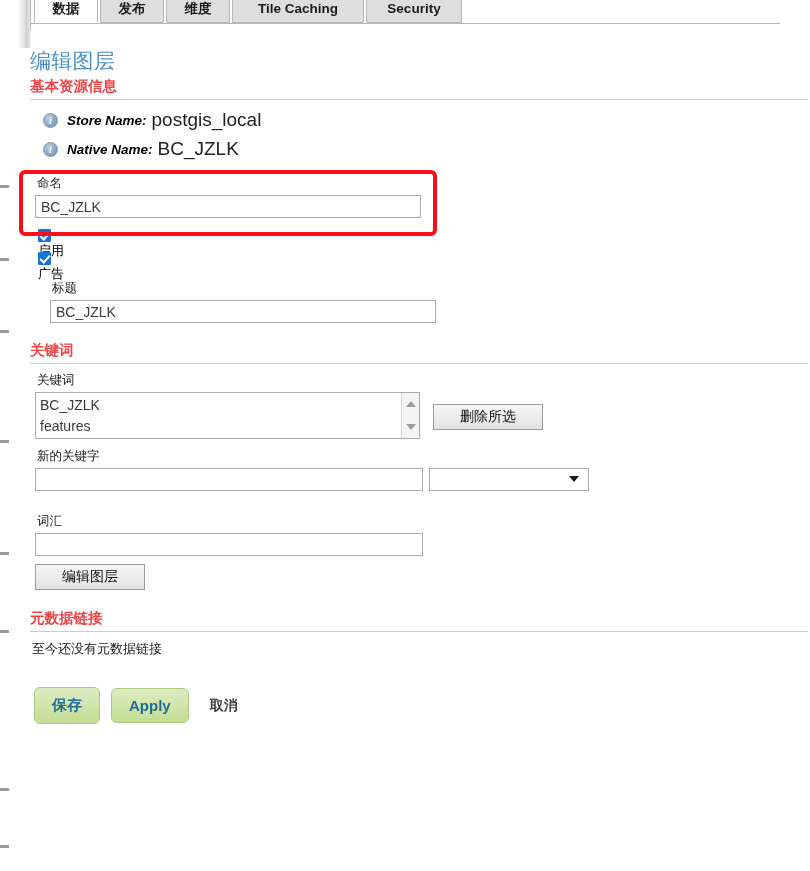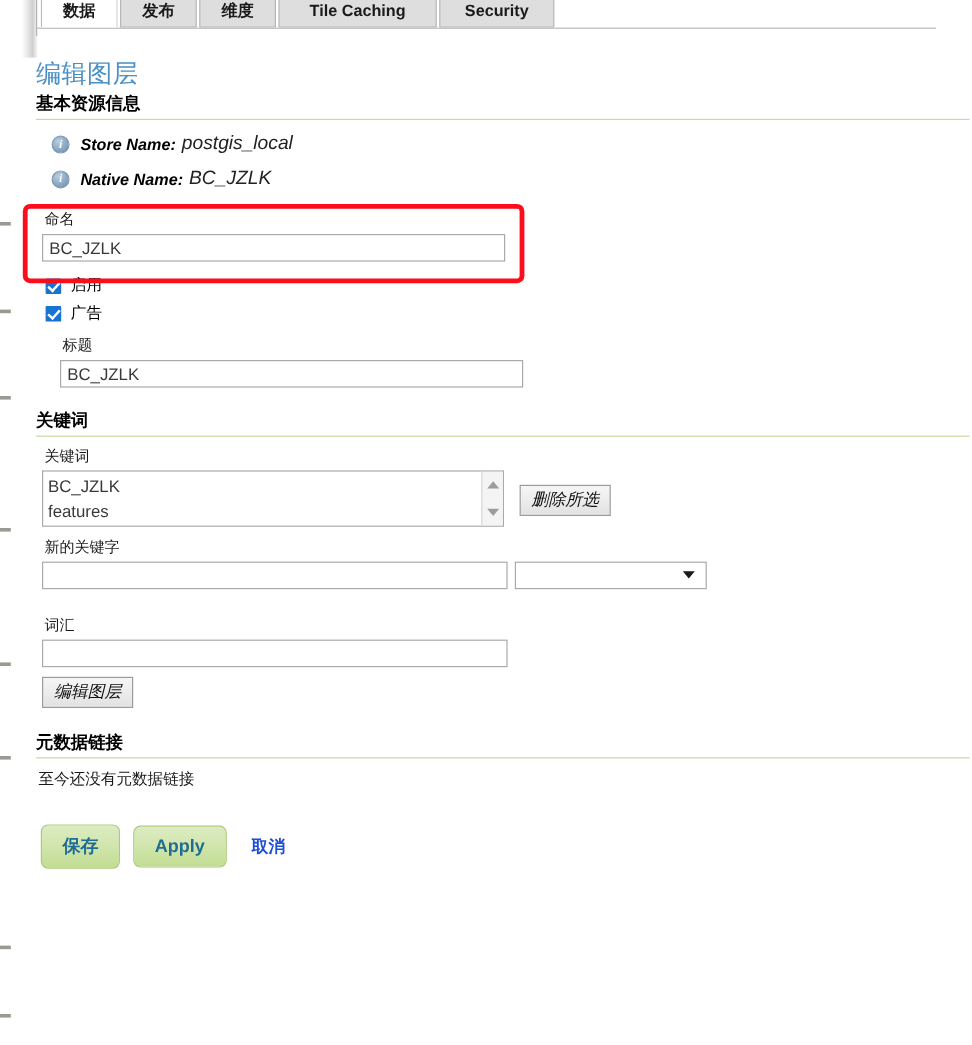--- a/index.html
+++ b/index.html
@@ -99,21 +99,21 @@
     font-size: 21px;
     font-weight: normal;
     margin: 23px 0 0 0;
     padding: 0;
     letter-spacing: 0.3px;
   }
 
   .section-head {
     font-size: 14.5px;
     font-weight: bold;
-    color: #000000;
+    color: #ef4444;
     margin: 2px 0 0 0;
     padding: 0 0 3px 0;
   }
   .section-rule {
     border: 0;
     border-top: 1px solid #c6daa5;
     margin: 0 0 0 0;
     width: 778px;
   }
 
@@ -139,22 +139,21 @@
     flex: none;
     font-family: "Liberation Serif", serif;
   }
   .info-label {
     font-weight: bold;
     font-style: italic;
     font-size: 13.5px;
     margin-right: 5px;
   }
   .info-value {
-    font-style: italic;
-    font-size: 16px;
+    font-size: 19px;
     color: #222;
   }
 
   .field-label {
     font-size: 12.5px;
     color: #1a1a1a;
     margin: 0 0 3px 2px;
   }
 
   input[type="text"].txt {
@@ -164,23 +163,23 @@
     background: #ffffff;
     font-family: "Liberation Sans", sans-serif;
     font-size: 14px;
     color: #3a3a3a;
     padding: 1px 5px;
     outline: none;
   }
 
   .chk-row {
     display: flex;
-    align-items: center;
     margin: 0 0 5px 8px;
     height: 18px;
+    flex-direction: column;
   }
   .chk {
     width: 13px; height: 13px;
     background: #1673d2;
     border: 1px solid #1673d2;
     box-sizing: border-box;
     position: relative;
     margin-right: 8px;
     flex: none;
     border-radius: 1px;
@@ -243,23 +242,22 @@
   .kw-arrow.down { bottom: 8px; border-top: 6px solid #9c9c9c; }
 
   button.btn {
     box-sizing: border-box;
     font-family: "Liberation Sans", sans-serif;
     font-size: 14px;
     color: #101010;
     background: linear-gradient(to bottom, #f6f6f6 0%, #ececec 50%, #e2e2e2 100%);
     border: 1px solid #9b9b9b;
     border-radius: 0;
-    padding: 3px 9px;
+    padding: 3px 26px;
     cursor: pointer;
-    font-style: italic;
   }
 
   select.sel {
     box-sizing: border-box;
     width: 160px;
     height: 23px;
     border: 1px solid #aaaaaa;
     background: #ffffff;
     font-family: "Liberation Sans", sans-serif;
     font-size: 13px;
@@ -289,21 +287,21 @@
     font-weight: bold;
     color: #1f6d94;
     background: linear-gradient(to bottom, #dcebc2 0%, #d2e6ae 45%, #c2dd93 100%);
     border: 1px solid #aacb7c;
     border-radius: 6px;
     padding: 8px 17px;
     margin-right: 11px;
     cursor: pointer;
   }
   .cancel-link {
-    color: #1d4ed8;
+    color: #404040;
     font-size: 14px;
     font-weight: bold;
     text-decoration: none;
     margin-left: 10px;
     cursor: pointer;
   }
 
   
   #highlight-box {
     position: absolute;

